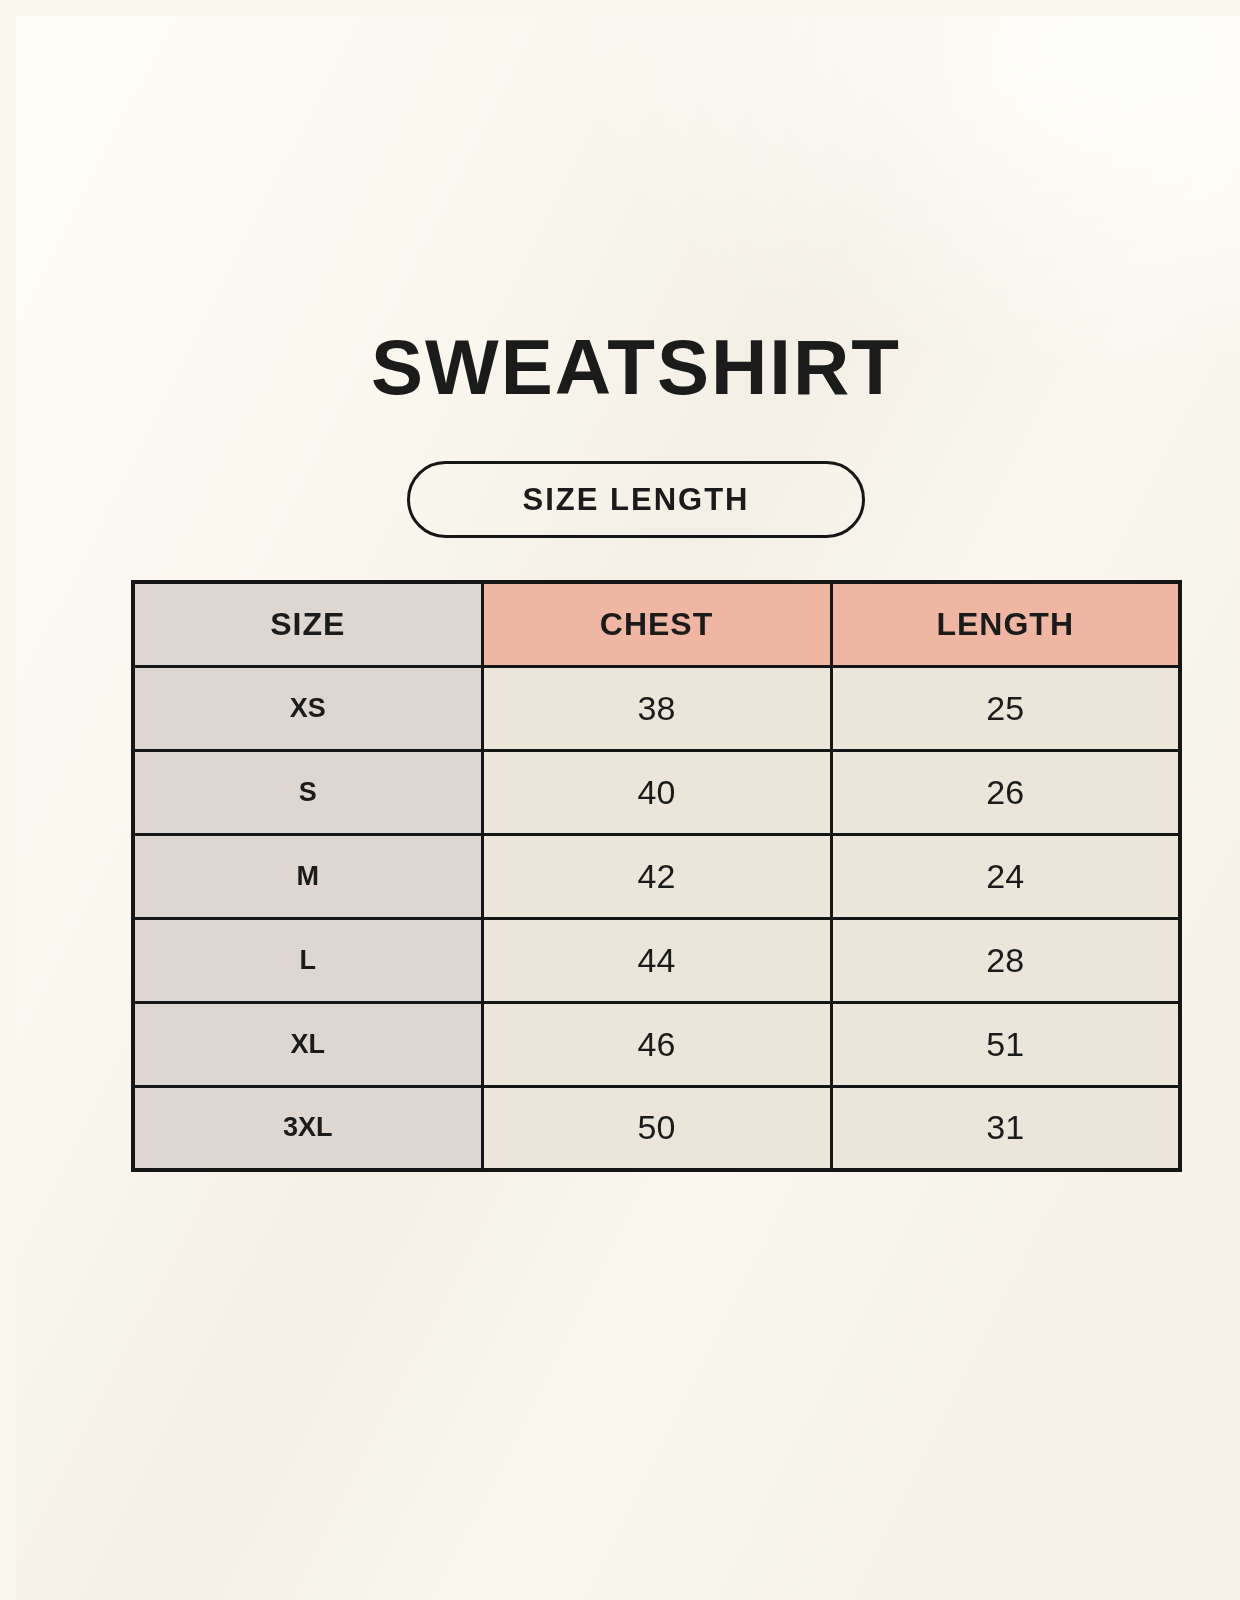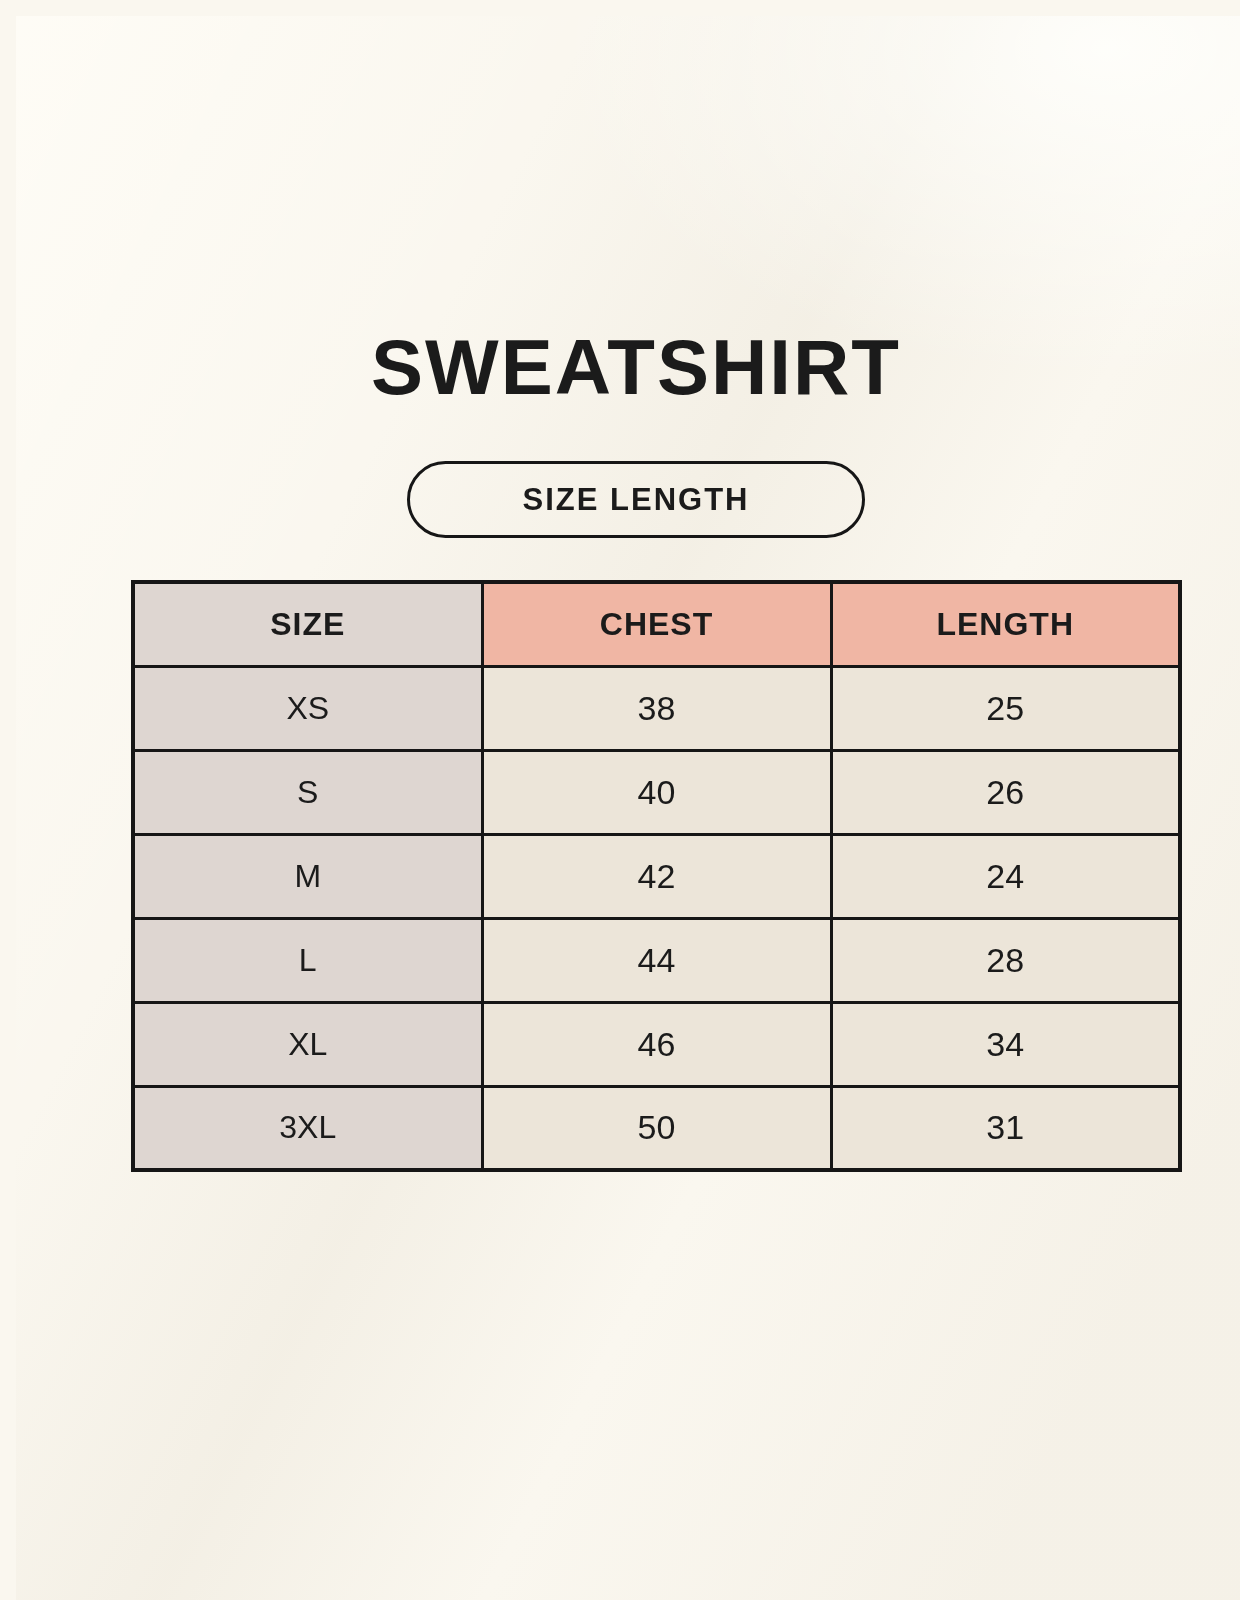--- a/index.html
+++ b/index.html
@@ -74,22 +74,22 @@
     letter-spacing:1px;
   }
   .size-chart th.col-size,
   .size-chart td.cell-size{
     background:var(--cell-gray);
   }
   .size-chart th.col-measure{
     background:var(--cell-pink);
   }
   .size-chart td.cell-size{
-    font-size:32px;
-    font-weight:400;
+    font-size:27px;
+    font-weight:700;
   }
   .size-chart td.cell-value{
     background:var(--cell-cream);
     font-size:34px;
     font-weight:400;
     text-align:center;
   }
   .footnote{
     position:absolute;
     top:1266px;
@@ -136,21 +136,21 @@
         <td class="cell-value">24</td>
       </tr>
       <tr>
         <td class="cell-size">L</td>
         <td class="cell-value">44</td>
         <td class="cell-value">28</td>
       </tr>
       <tr>
         <td class="cell-size">XL</td>
         <td class="cell-value">46</td>
-        <td class="cell-value">34</td>
+        <td class="cell-value">51</td>
       </tr>
       <tr>
         <td class="cell-size">3XL</td>
         <td class="cell-value">50</td>
         <td class="cell-value">31</td>
       </tr>
     </tbody>
   </table>
 
 

